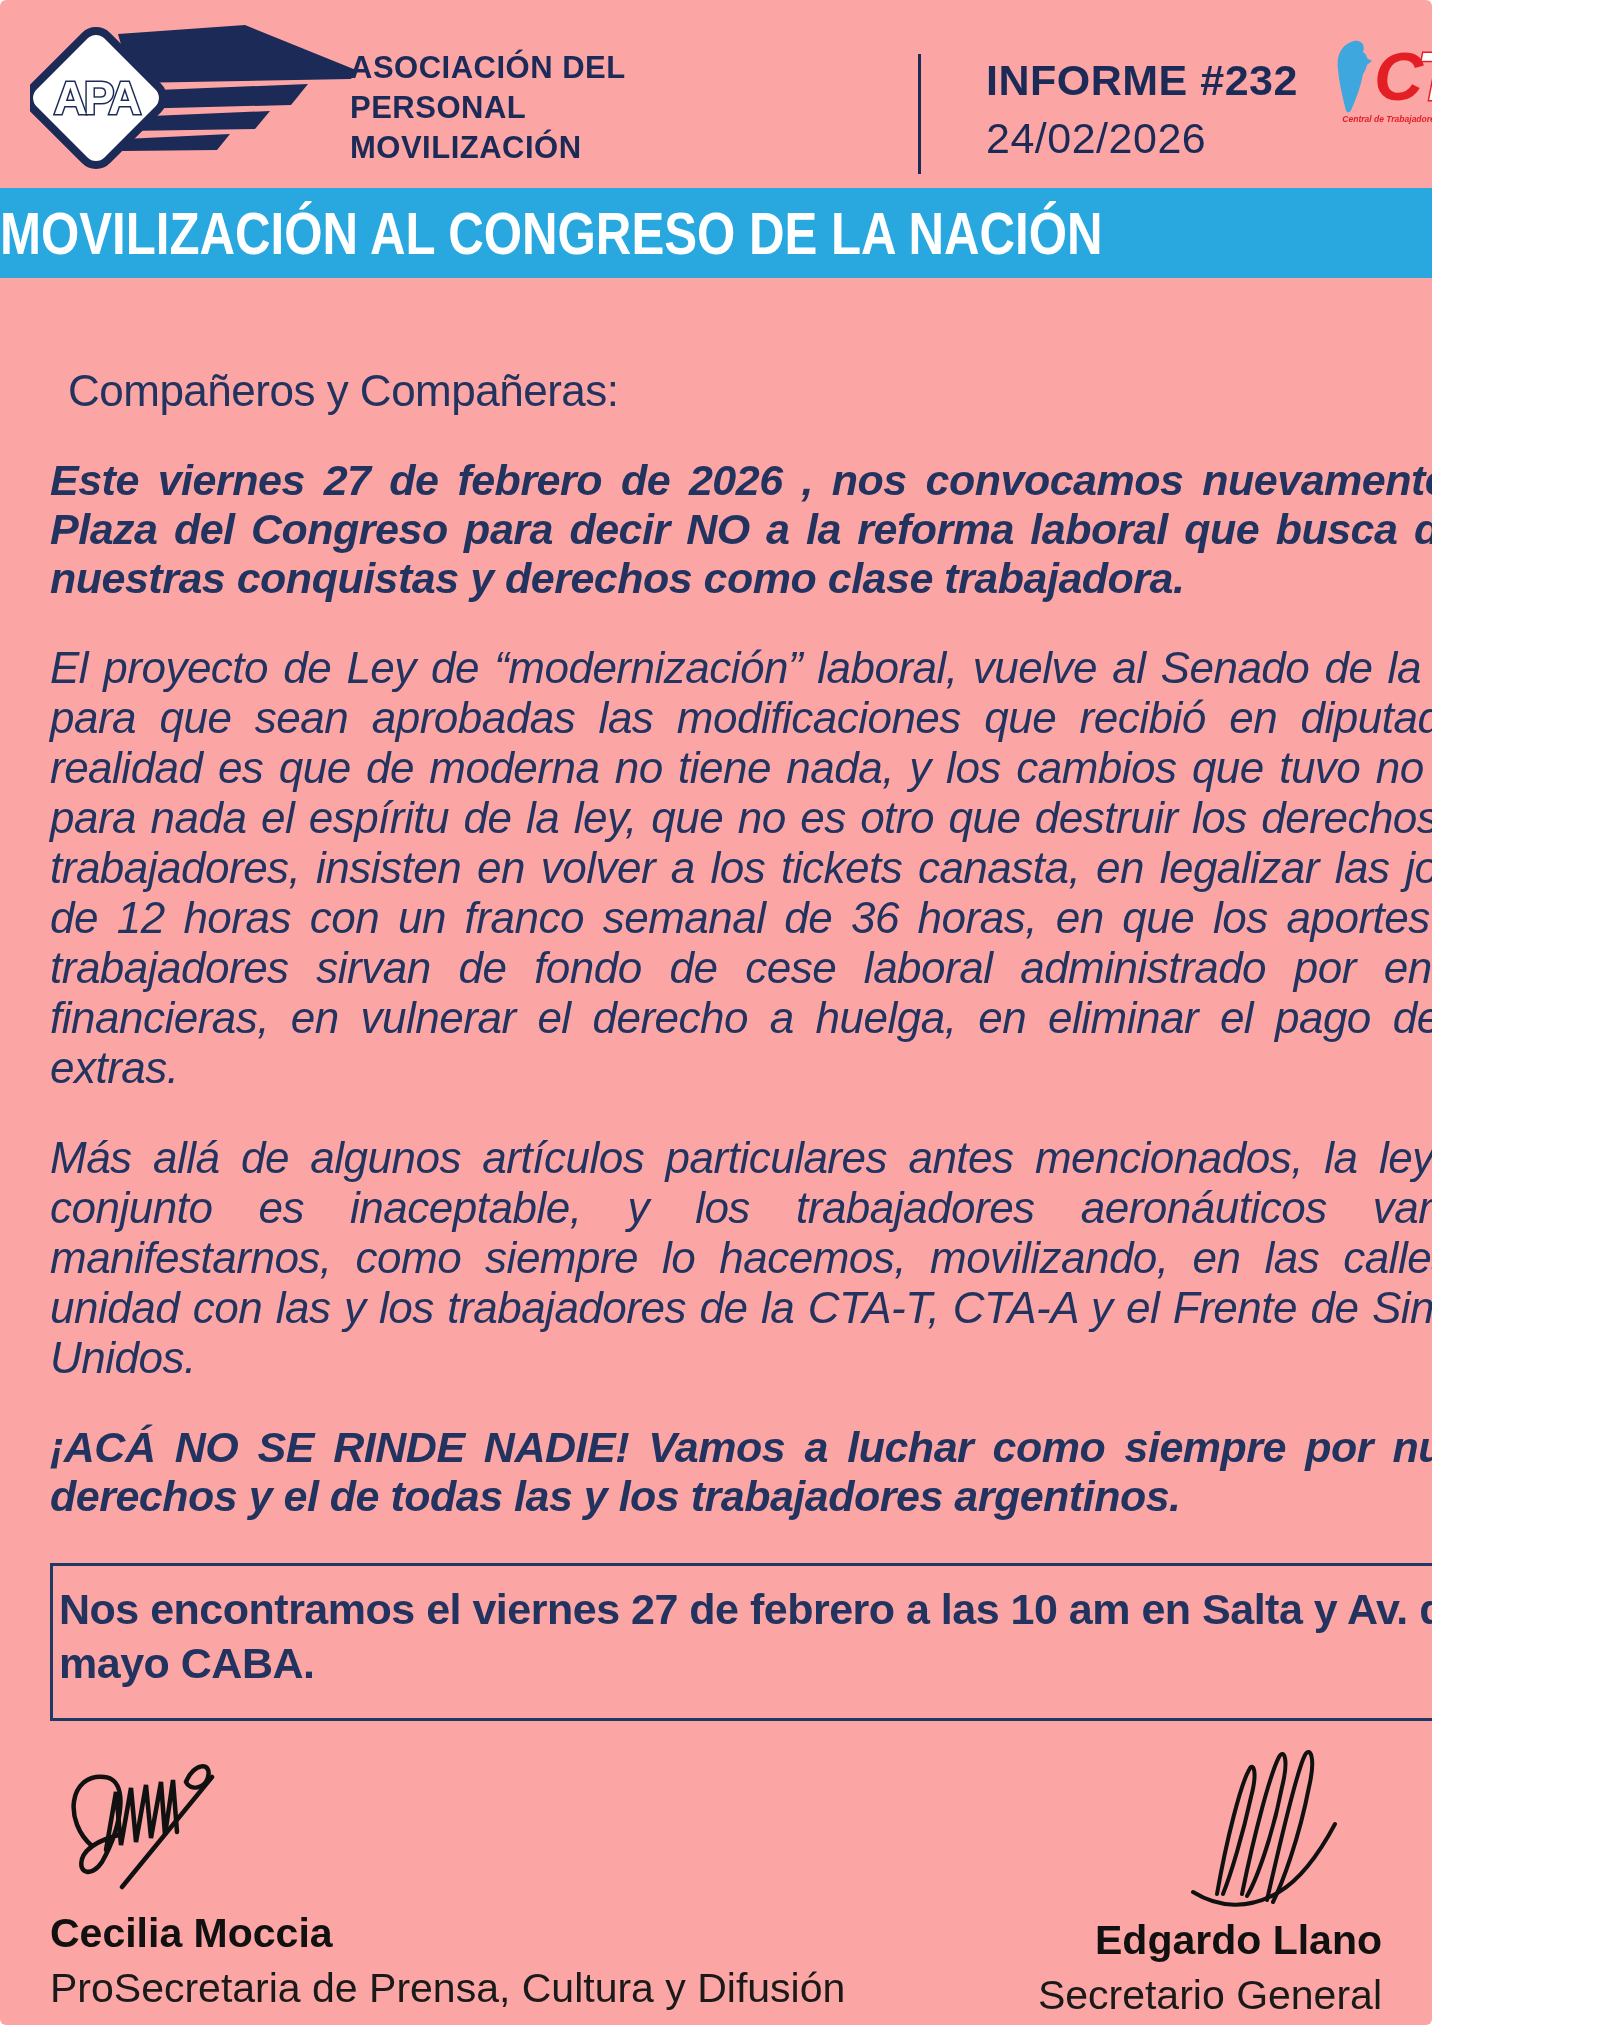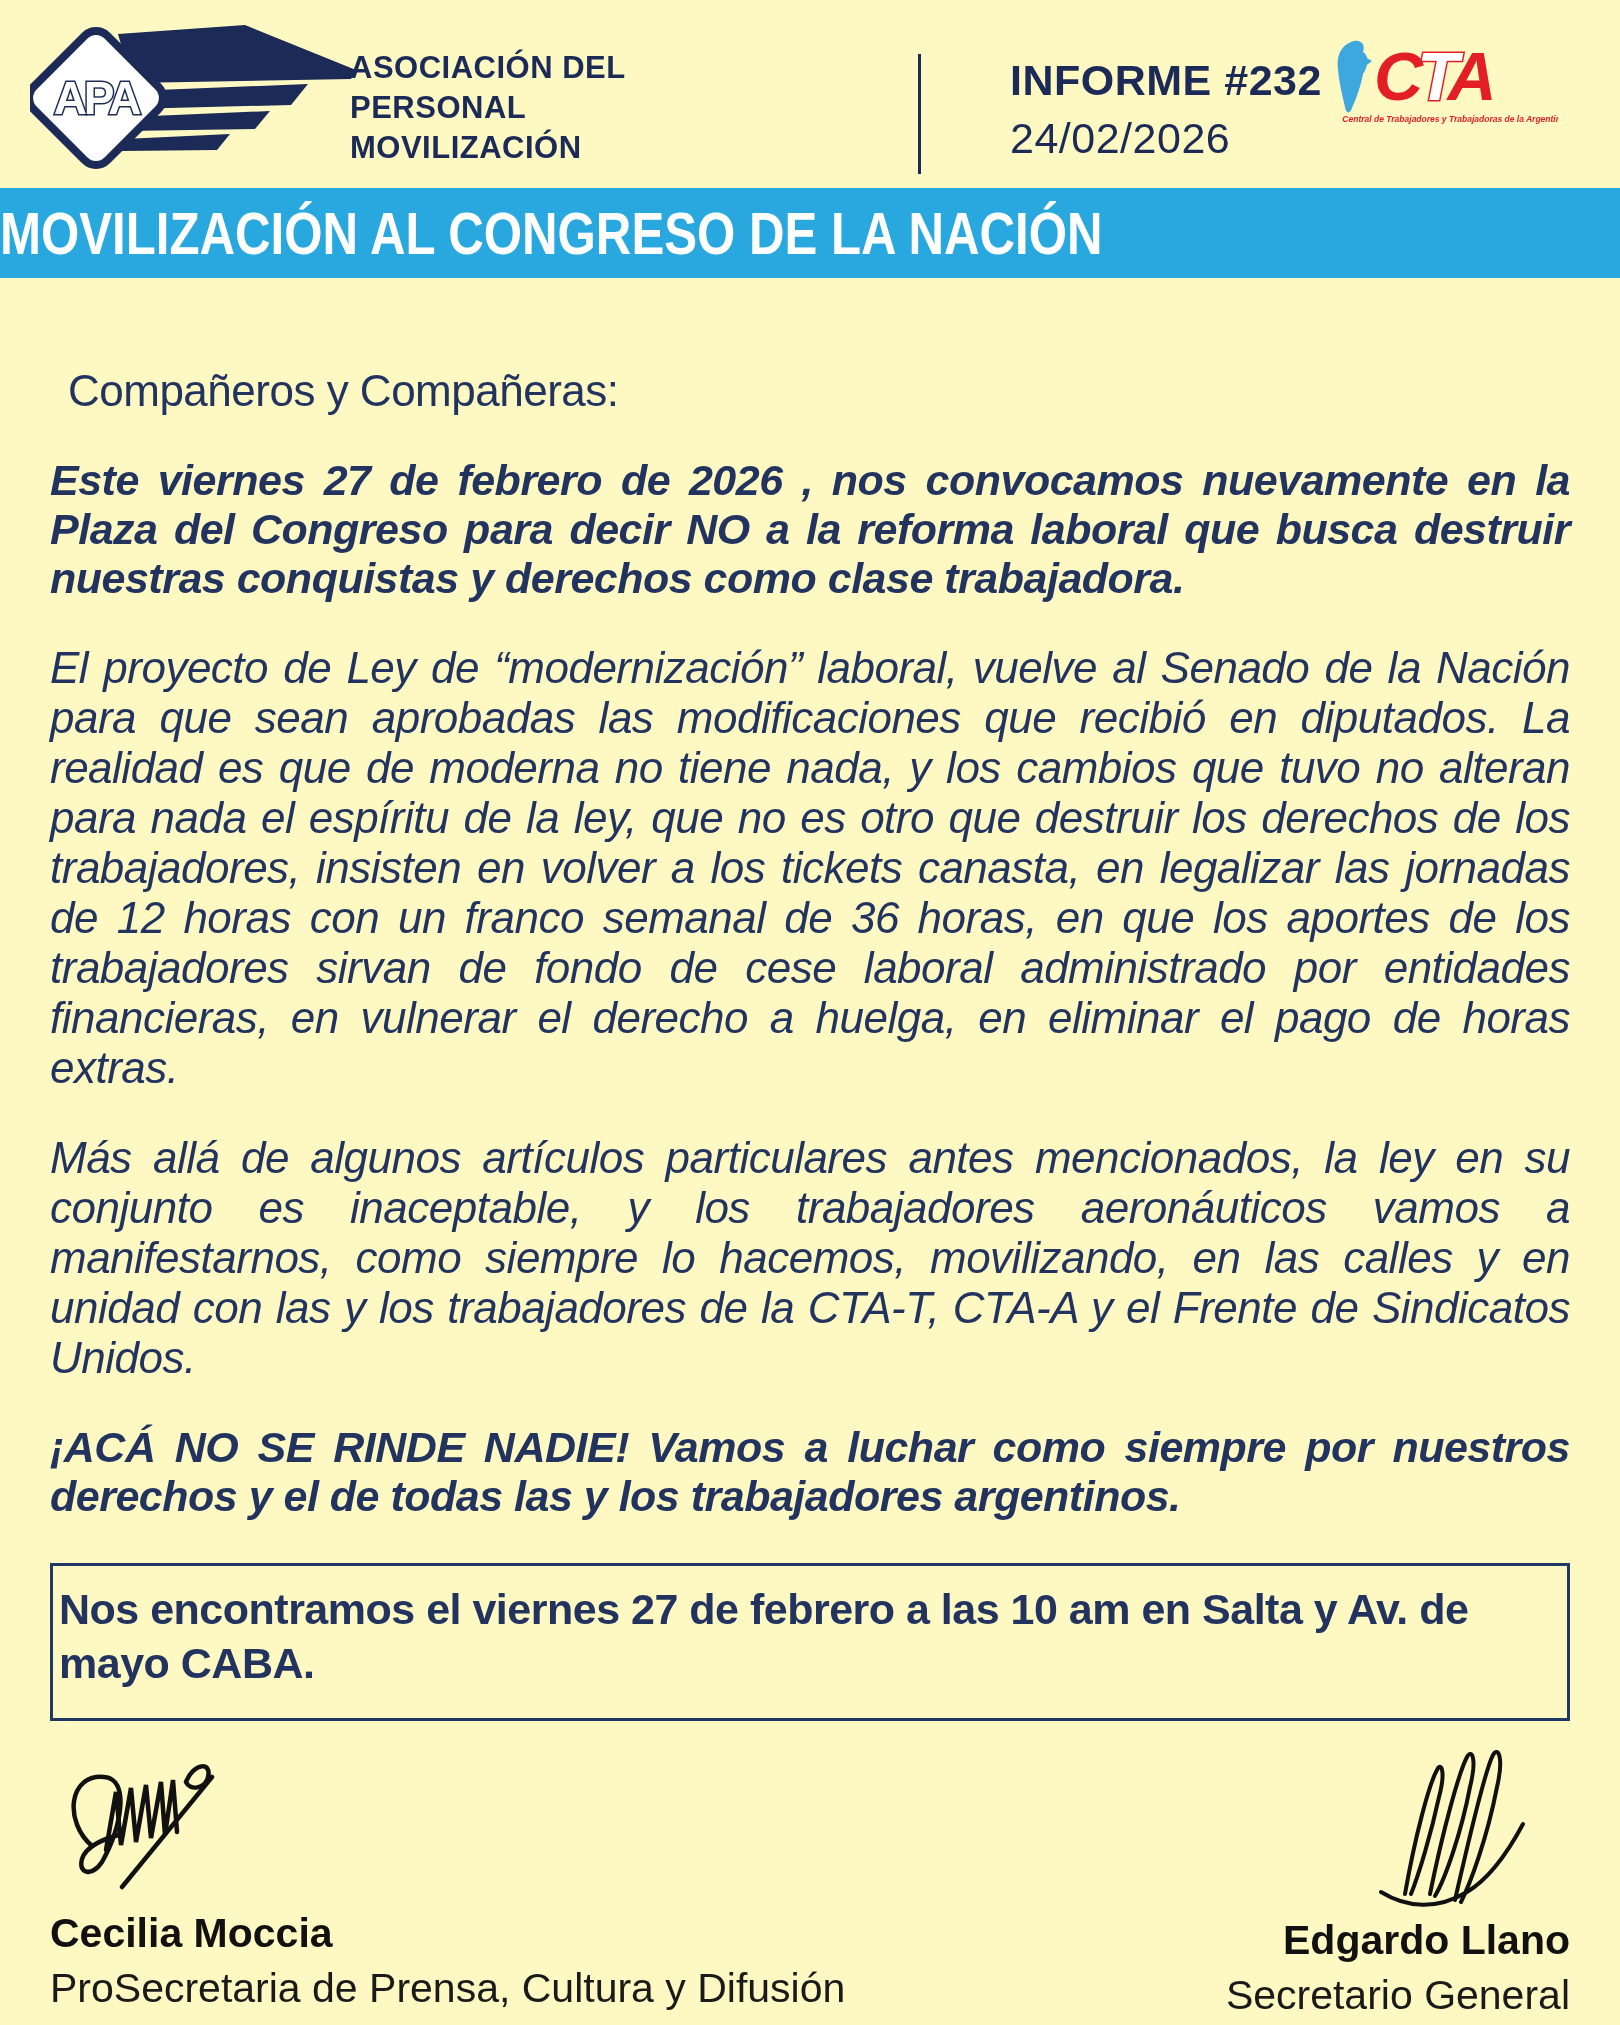--- a/index.html
+++ b/index.html
@@ -1,27 +1,27 @@
 <!DOCTYPE html>
 <html><head>
 <meta charset="utf-8">
 <style>
   html,body{margin:0;padding:0;background:#fff;}
   .page{
-    position:relative;width:1620px;height:2025px;background:#fef9c3;
-    font-family:"Liberation Sans",sans-serif;overflow:hidden;
+    position:relative;width:1432px;height:2025px;background:#fca5a5;
+    font-family:"Liberation Sans",sans-serif;overflow:hidden;border-radius:6px;
   }
   
   .apa-logo{position:absolute;left:30px;top:16px;width:330px;height:165px;}
   .org-name{
     position:absolute;left:350px;top:48px;color:#1b2a56;font-weight:bold;
     font-size:31px;line-height:40px;letter-spacing:.5px;
   }
   .header-divider{position:absolute;left:918px;top:54px;width:3px;height:120px;background:#1b2a56;}
-  .informe{position:absolute;left:986px;top:56px;color:#1b2a56;margin-left:24px;}
+  .informe{position:absolute;left:986px;top:56px;color:#1b2a56;}
   .informe-title{font-size:43px;font-weight:bold;letter-spacing:.5px;}
   .informe-date{font-size:43px;font-weight:400;margin-top:9px;letter-spacing:.5px;}
   .cta-logo{position:absolute;left:1326px;top:36px;width:232px;height:94px;}
   
   .banner{
     position:absolute;left:0;top:188px;width:1620px;height:90px;background:#29a8e0;
     display:flex;align-items:center;box-sizing:border-box;
   }
   .banner-title{
     color:#ffffff;font-weight:bold;font-size:60px;white-space:nowrap;

